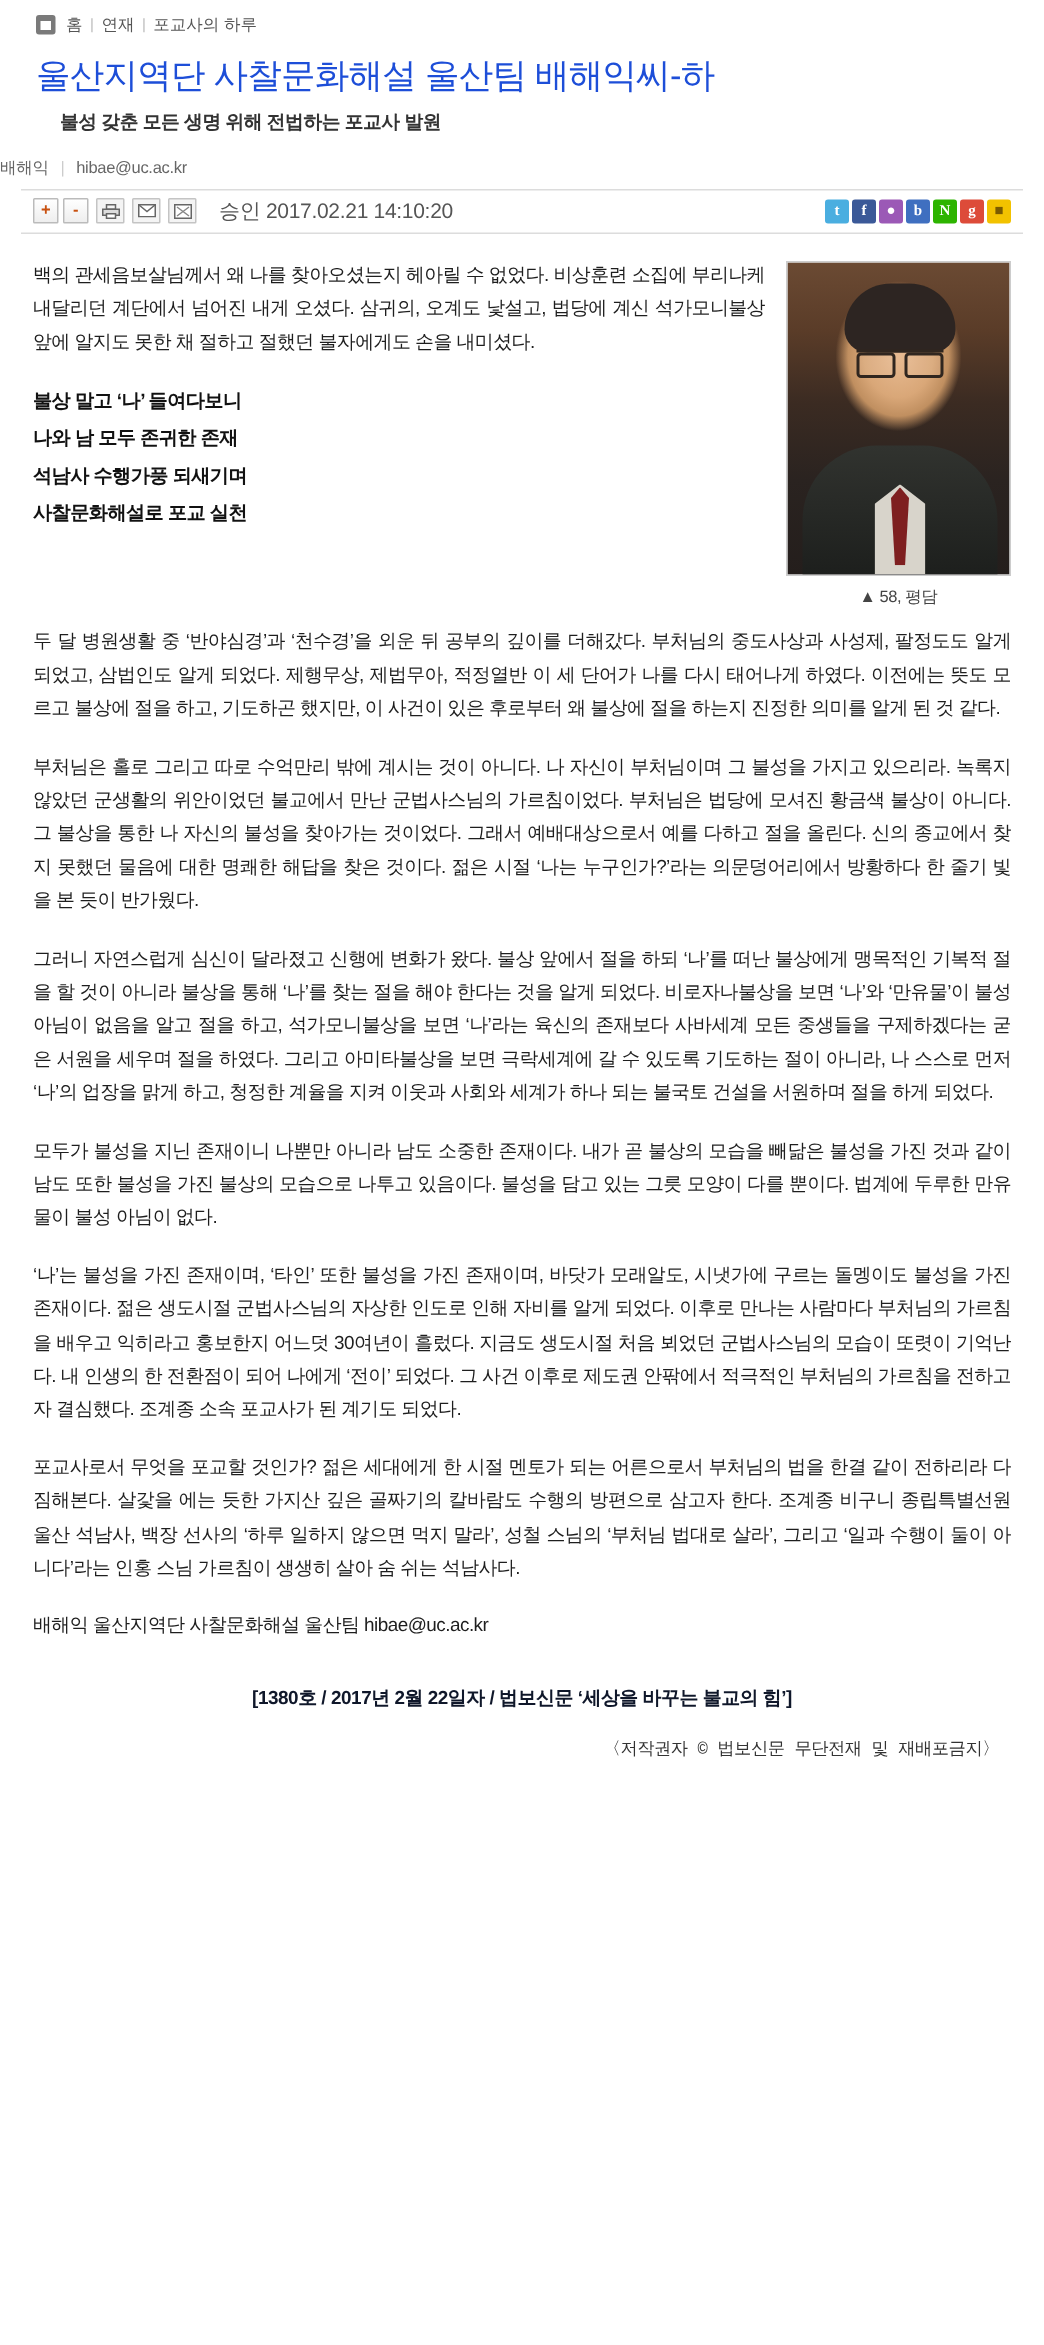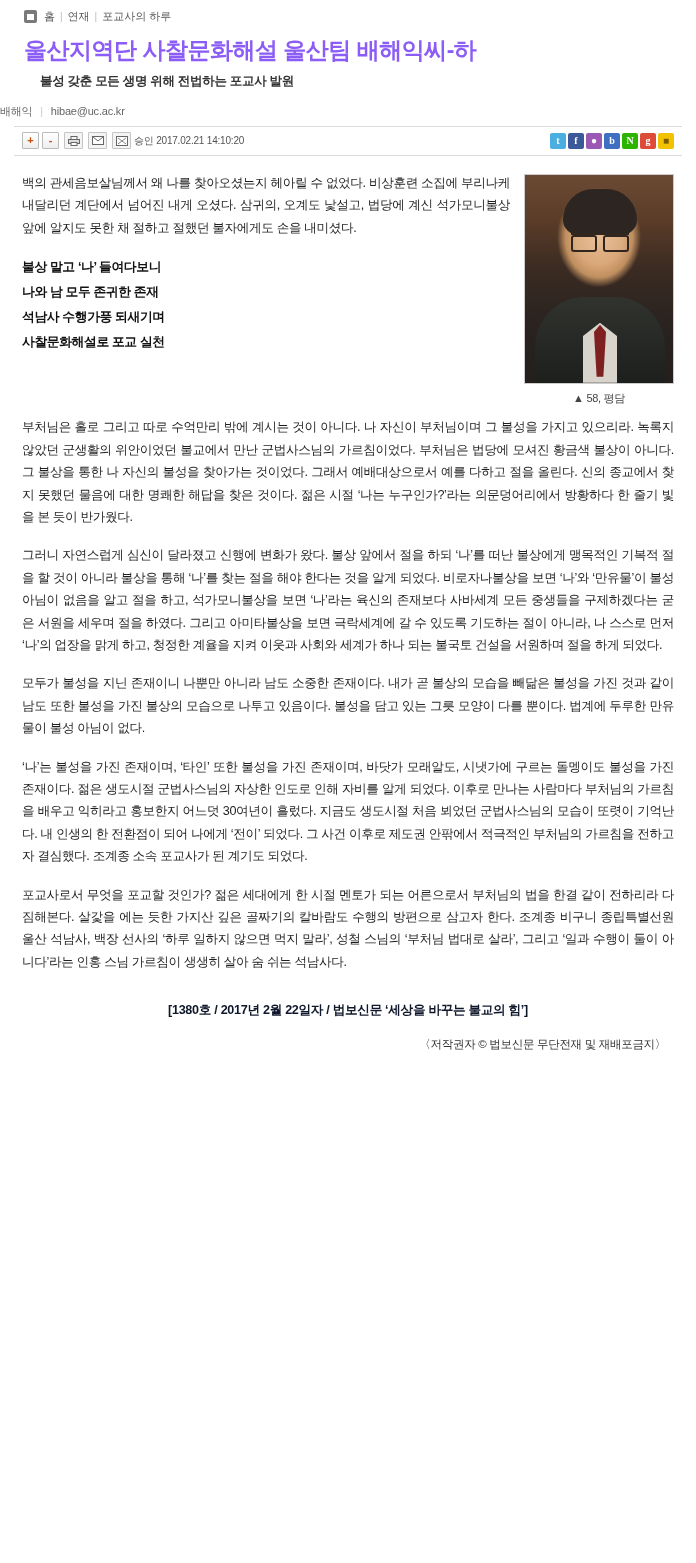--- a/index.html
+++ b/index.html
@@ -54,22 +54,22 @@
     font-size: 10px;
   }
 
   
   .title-wrap {
     padding: 2px 24px 0 24px;
   }
   h1.article-title {
     font-size: 23px;
     line-height: 1.25;
-    font-weight: bold;
-    color: #8b5cf6;
+    font-weight: normal;
+    color: #1d4ed8;
     margin: 6px 0 8px 0;
     letter-spacing: -0.5px;
   }
   .article-subtitle {
     font-size: 12.5px;
     color: #333333;
     font-weight: bold;
     margin: 0 0 14px 16px;
     letter-spacing: -0.3px;
   }
@@ -123,23 +123,23 @@
     background: #f4f4f4;
     display: inline-flex;
     align-items: center;
     justify-content: center;
     border-radius: 1px;
     margin-left: 2px;
     cursor: pointer;
   }
   .icon-btn svg { display: block; }
   .approve-text {
-    font-size: 10px;
+    font-size: 14px;
     color: #555555;
-    margin-left: 0;
+    margin-left: 12px;
     letter-spacing: -0.2px;
   }
   .tool-group-right {
     margin-left: auto;
     display: flex;
     align-items: center;
     gap: 2px;
   }
   .sns {
     width: 16px;
@@ -264,20 +264,21 @@
     font-weight: bold;
     letter-spacing: -0.3px;
     padding: 0 22px;
   }
   .copyright {
     text-align: right;
     font-size: 11.5px;
     color: #333333;
     padding: 14px 30px 22px 22px;
     letter-spacing: -0.3px;
+    font-family: Liberation Mono, monospace;
   }
 </style>
 </head>
 <body>
 
 <div class="page">
 
   <div class="breadcrumb">
     <span class="home-icon"></span>
     <a class="crumb" href="#">홈</a>
@@ -351,26 +352,28 @@
 
     <div class="pull-quote">
       <div>불상 말고 ‘나’ 들여다보니</div>
       <div>나와 남 모두 존귀한 존재</div>
       <div>석남사 수행가풍 되새기며</div>
       <div>사찰문화해설로 포교 실천</div>
     </div>
 
     <div class="clearfix"></div>
 
+    <p>두 달 병원생활 중 ‘반야심경’과 ‘천수경’을 외운 뒤 공부의 깊이를 더해갔다. 부처님의 중도사상과 사성제, 팔정도도 알게 되었고, 삼법인도 알게 되었다. 제행무상, 제법무아, 적정열반 이 세 단어가 나를 다시 태어나게 하였다. 이전에는 뜻도 모르고 불상에 절을 하고, 기도하곤 했지만, 이 사건이 있은 후로부터 왜 불상에 절을 하는지 진정한 의미를 알게 된 것 같다.</p>
     <p>부처님은 홀로 그리고 따로 수억만리 밖에 계시는 것이 아니다. 나 자신이 부처님이며 그 불성을 가지고 있으리라. 녹록지 않았던 군생활의 위안이었던 불교에서 만난 군법사스님의 가르침이었다. 부처님은 법당에 모셔진 황금색 불상이 아니다. 그 불상을 통한 나 자신의 불성을 찾아가는 것이었다. 그래서 예배대상으로서 예를 다하고 절을 올린다. 신의 종교에서 찾지 못했던 물음에 대한 명쾌한 해답을 찾은 것이다. 젊은 시절 ‘나는 누구인가?’라는 의문덩어리에서 방황하다 한 줄기 빛을 본 듯이 반가웠다.</p>
     <p>그러니 자연스럽게 심신이 달라졌고 신행에 변화가 왔다. 불상 앞에서 절을 하되 ‘나’를 떠난 불상에게 맹목적인 기복적 절을 할 것이 아니라 불상을 통해 ‘나’를 찾는 절을 해야 한다는 것을 알게 되었다. 비로자나불상을 보면 ‘나’와 ‘만유물’이 불성 아님이 없음을 알고 절을 하고, 석가모니불상을 보면 ‘나’라는 육신의 존재보다 사바세계 모든 중생들을 구제하겠다는 굳은 서원을 세우며 절을 하였다. 그리고 아미타불상을 보면 극락세계에 갈 수 있도록 기도하는 절이 아니라, 나 스스로 먼저 ‘나’의 업장을 맑게 하고, 청정한 계율을 지켜 이웃과 사회와 세계가 하나 되는 불국토 건설을 서원하며 절을 하게 되었다.</p>
     <p>모두가 불성을 지닌 존재이니 나뿐만 아니라 남도 소중한 존재이다. 내가 곧 불상의 모습을 빼닮은 불성을 가진 것과 같이 남도 또한 불성을 가진 불상의 모습으로 나투고 있음이다. 불성을 담고 있는 그릇 모양이 다를 뿐이다. 법계에 두루한 만유물이 불성 아님이 없다.</p>
     <p>‘나’는 불성을 가진 존재이며, ‘타인’ 또한 불성을 가진 존재이며, 바닷가 모래알도, 시냇가에 구르는 돌멩이도 불성을 가진 존재이다. 젊은 생도시절 군법사스님의 자상한 인도로 인해 자비를 알게 되었다. 이후로 만나는 사람마다 부처님의 가르침을 배우고 익히라고 홍보한지 어느덧 30여년이 흘렀다. 지금도 생도시절 처음 뵈었던 군법사스님의 모습이 또렷이 기억난다. 내 인생의 한 전환점이 되어 나에게 ‘전이’ 되었다. 그 사건 이후로 제도권 안팎에서 적극적인 부처님의 가르침을 전하고자 결심했다. 조계종 소속 포교사가 된 계기도 되었다.</p>
     <p>포교사로서 무엇을 포교할 것인가? 젊은 세대에게 한 시절 멘토가 되는 어른으로서 부처님의 법을 한결 같이 전하리라 다짐해본다. 살갗을 에는 듯한 가지산 깊은 골짜기의 칼바람도 수행의 방편으로 삼고자 한다. 조계종 비구니 종립특별선원 울산 석남사, 백장 선사의 ‘하루 일하지 않으면 먹지 말라’, 성철 스님의 ‘부처님 법대로 살라’, 그리고 ‘일과 수행이 둘이 아니다’라는 인홍 스님 가르침이 생생히 살아 숨 쉬는 석남사다.</p>
 
+    <p class="signature">배해익 울산지역단 사찰문화해설 울산팀  hibae@uc.ac.kr</p>
   </div>
 
   <div class="footer-center">
     <div>[1380호 / 2017년 2월 22일자 / 법보신문 ‘세상을 바꾸는 불교의 힘’]</div>
   </div>
 
   <div class="copyright">〈저작권자 © 법보신문 무단전재 및 재배포금지〉</div>
 
 </div>
 

